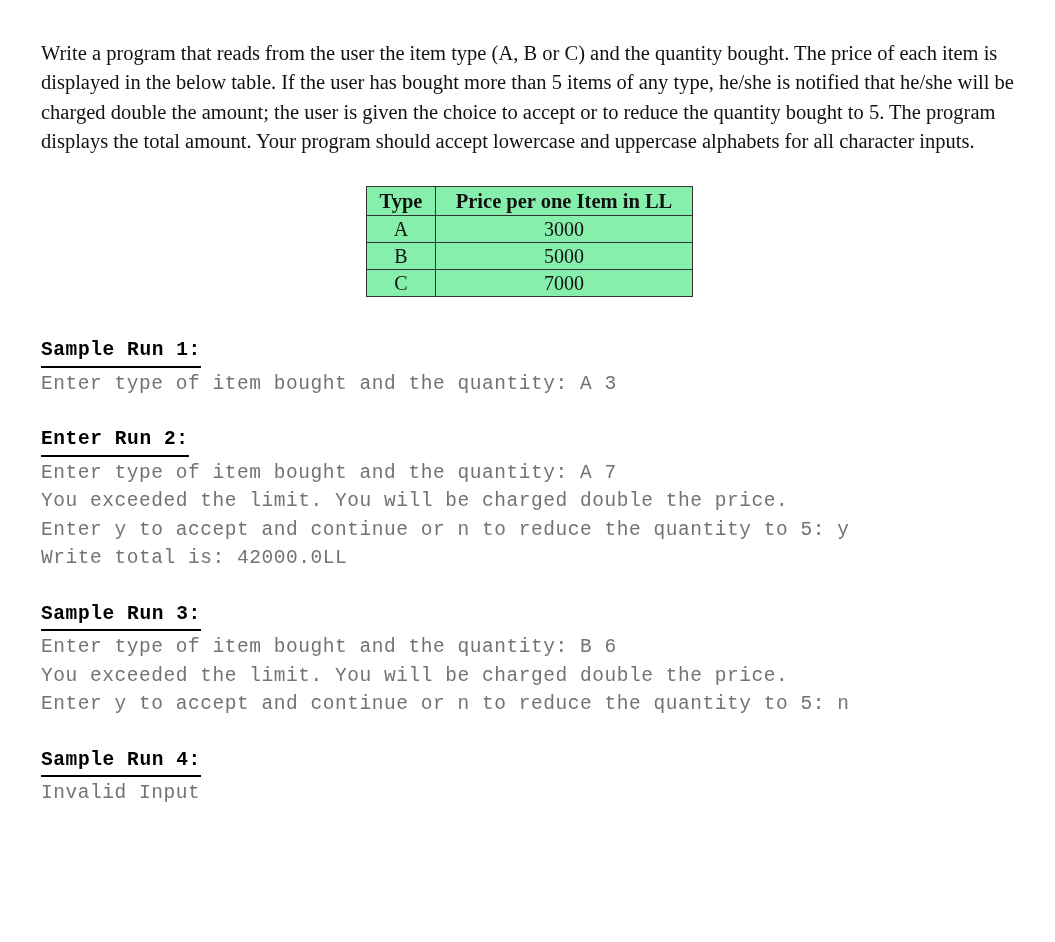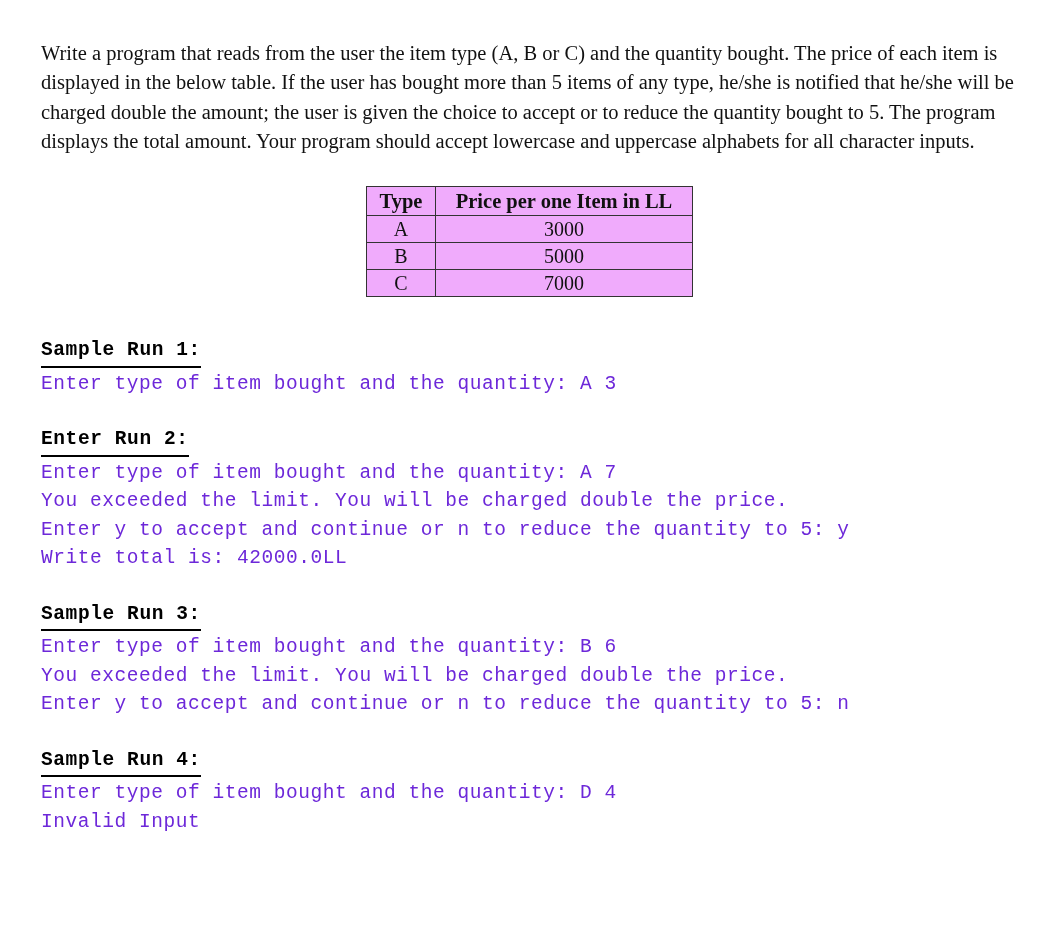--- a/index.html
+++ b/index.html
@@ -42,21 +42,21 @@
 
   
   .price-table-wrap {
     position: absolute;
     left: 366px;
     top: 186px;
   }
   table.price-table {
     border-collapse: collapse;
     border: 1.5px solid #333333;
-    background: #f0abfc;
+    background: #86efac;
   }
   table.price-table th,
   table.price-table td {
     border: 1.2px solid #333333;
     font-family: "Liberation Serif", "DejaVu Serif", serif;
     font-size: 20px;
     text-align: center;
     padding: 1px 4px;
     color: #111111;
   }
@@ -103,21 +103,21 @@
     padding-bottom: 1px;
     margin-bottom: 2px;
     text-align: right;
   }
   .run-line {
     font-family: "Liberation Mono", "DejaVu Sans Mono", monospace;
     font-size: 19.5px;
     font-weight: normal;
     line-height: 28.5px;
     letter-spacing: 0.55px;
-    color: #6d28d9;
+    color: #737373;
     white-space: pre;
   }
 </style>
 </head>
 <body>
 
 <div class="page">
 
   <p class="problem-statement">Write a program that reads from the user the item type (A, B or C) and the quantity bought. The price of each item is displayed in the below table. If the user has bought more than 5 items of any type, he/she is notified that he/she will be charged double the amount; the user is given the choice to accept or to reduce the quantity bought to 5. The program displays the total amount. Your program should accept lowercase and uppercase alphabets for all character inputs.</p>
 
@@ -163,19 +163,18 @@
 
     <div class="sample-run">
       <div class="run-heading">Sample Run 3:</div>
       <div class="run-line">Enter type of item bought and the quantity: B 6</div>
       <div class="run-line">You exceeded the limit. You will be charged double the price.</div>
       <div class="run-line">Enter y to accept and continue or n to reduce the quantity to 5: n</div>
     </div>
 
     <div class="sample-run">
       <div class="run-heading">Sample Run 4:</div>
-      <div class="run-line">Enter type of item bought and the quantity: D 4</div>
       <div class="run-line">Invalid Input</div>
     </div>
 
   </div>
 
 </div>
 
 </body></html>

